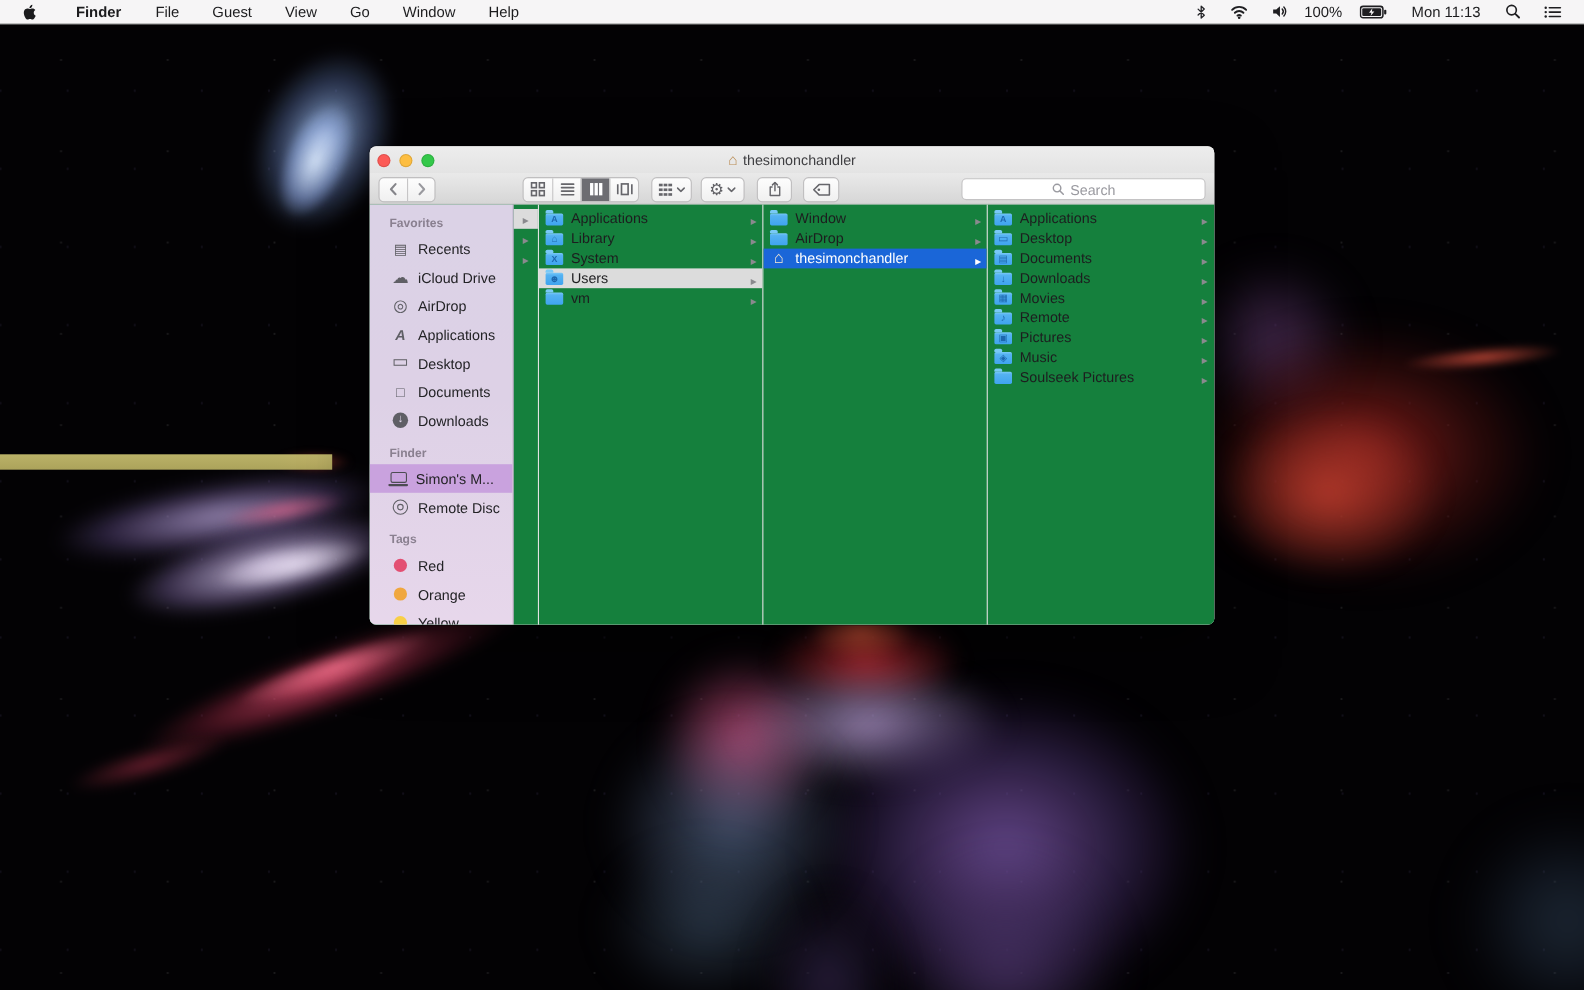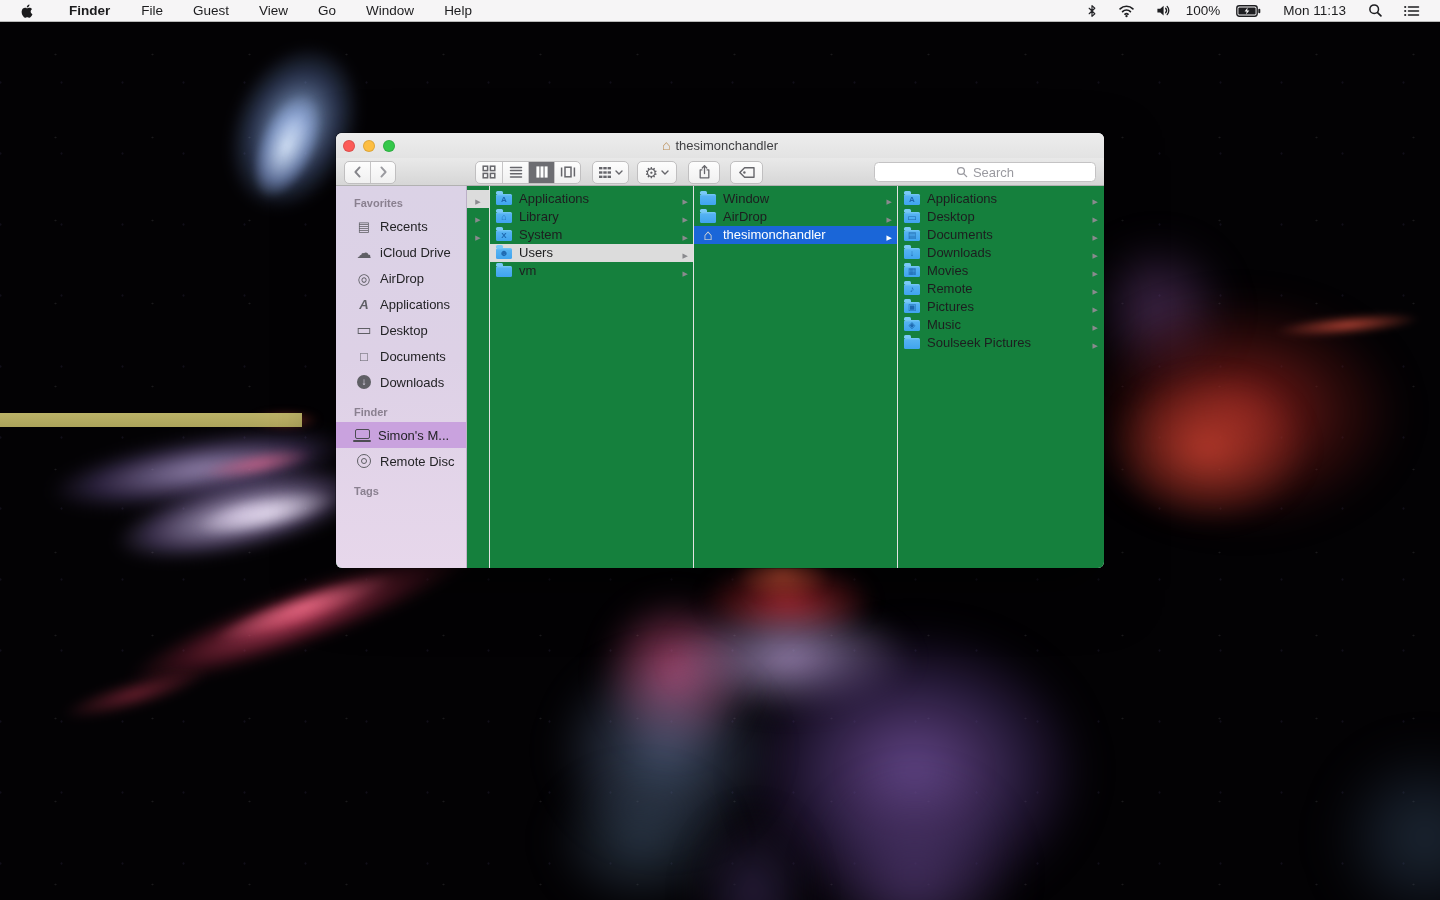--- a/index.html
+++ b/index.html
@@ -446,20 +446,37 @@
               <span class="sicon" data-icon="laptop-icon"></span>
               <span>Simon's M...</span>
             </div>
 
             <div class="sb-row">
               <span class="sicon" data-icon="disc-icon"></span>
               <span>Remote Disc</span>
             </div>
           </div>
         <div class="sb-header">Tags</div>
+        <div>
+
+            <div class="sb-row">
+              <span class="sicon" data-icon="tag-red-icon"></span>
+              <span>Red</span>
+            </div>
+
+            <div class="sb-row">
+              <span class="sicon" data-icon="tag-orange-icon"></span>
+              <span>Orange</span>
+            </div>
+
+            <div class="sb-row">
+              <span class="sicon" data-icon="tag-yellow-icon"></span>
+              <span>Yellow</span>
+            </div>
+          </div>
       </aside>
 
       <div class="strip">
 
           <div class="strip-row selected-inactive">
             <span class="arrow"></span>
           </div>
 
           <div class="strip-row">
             <span class="arrow"></span>

